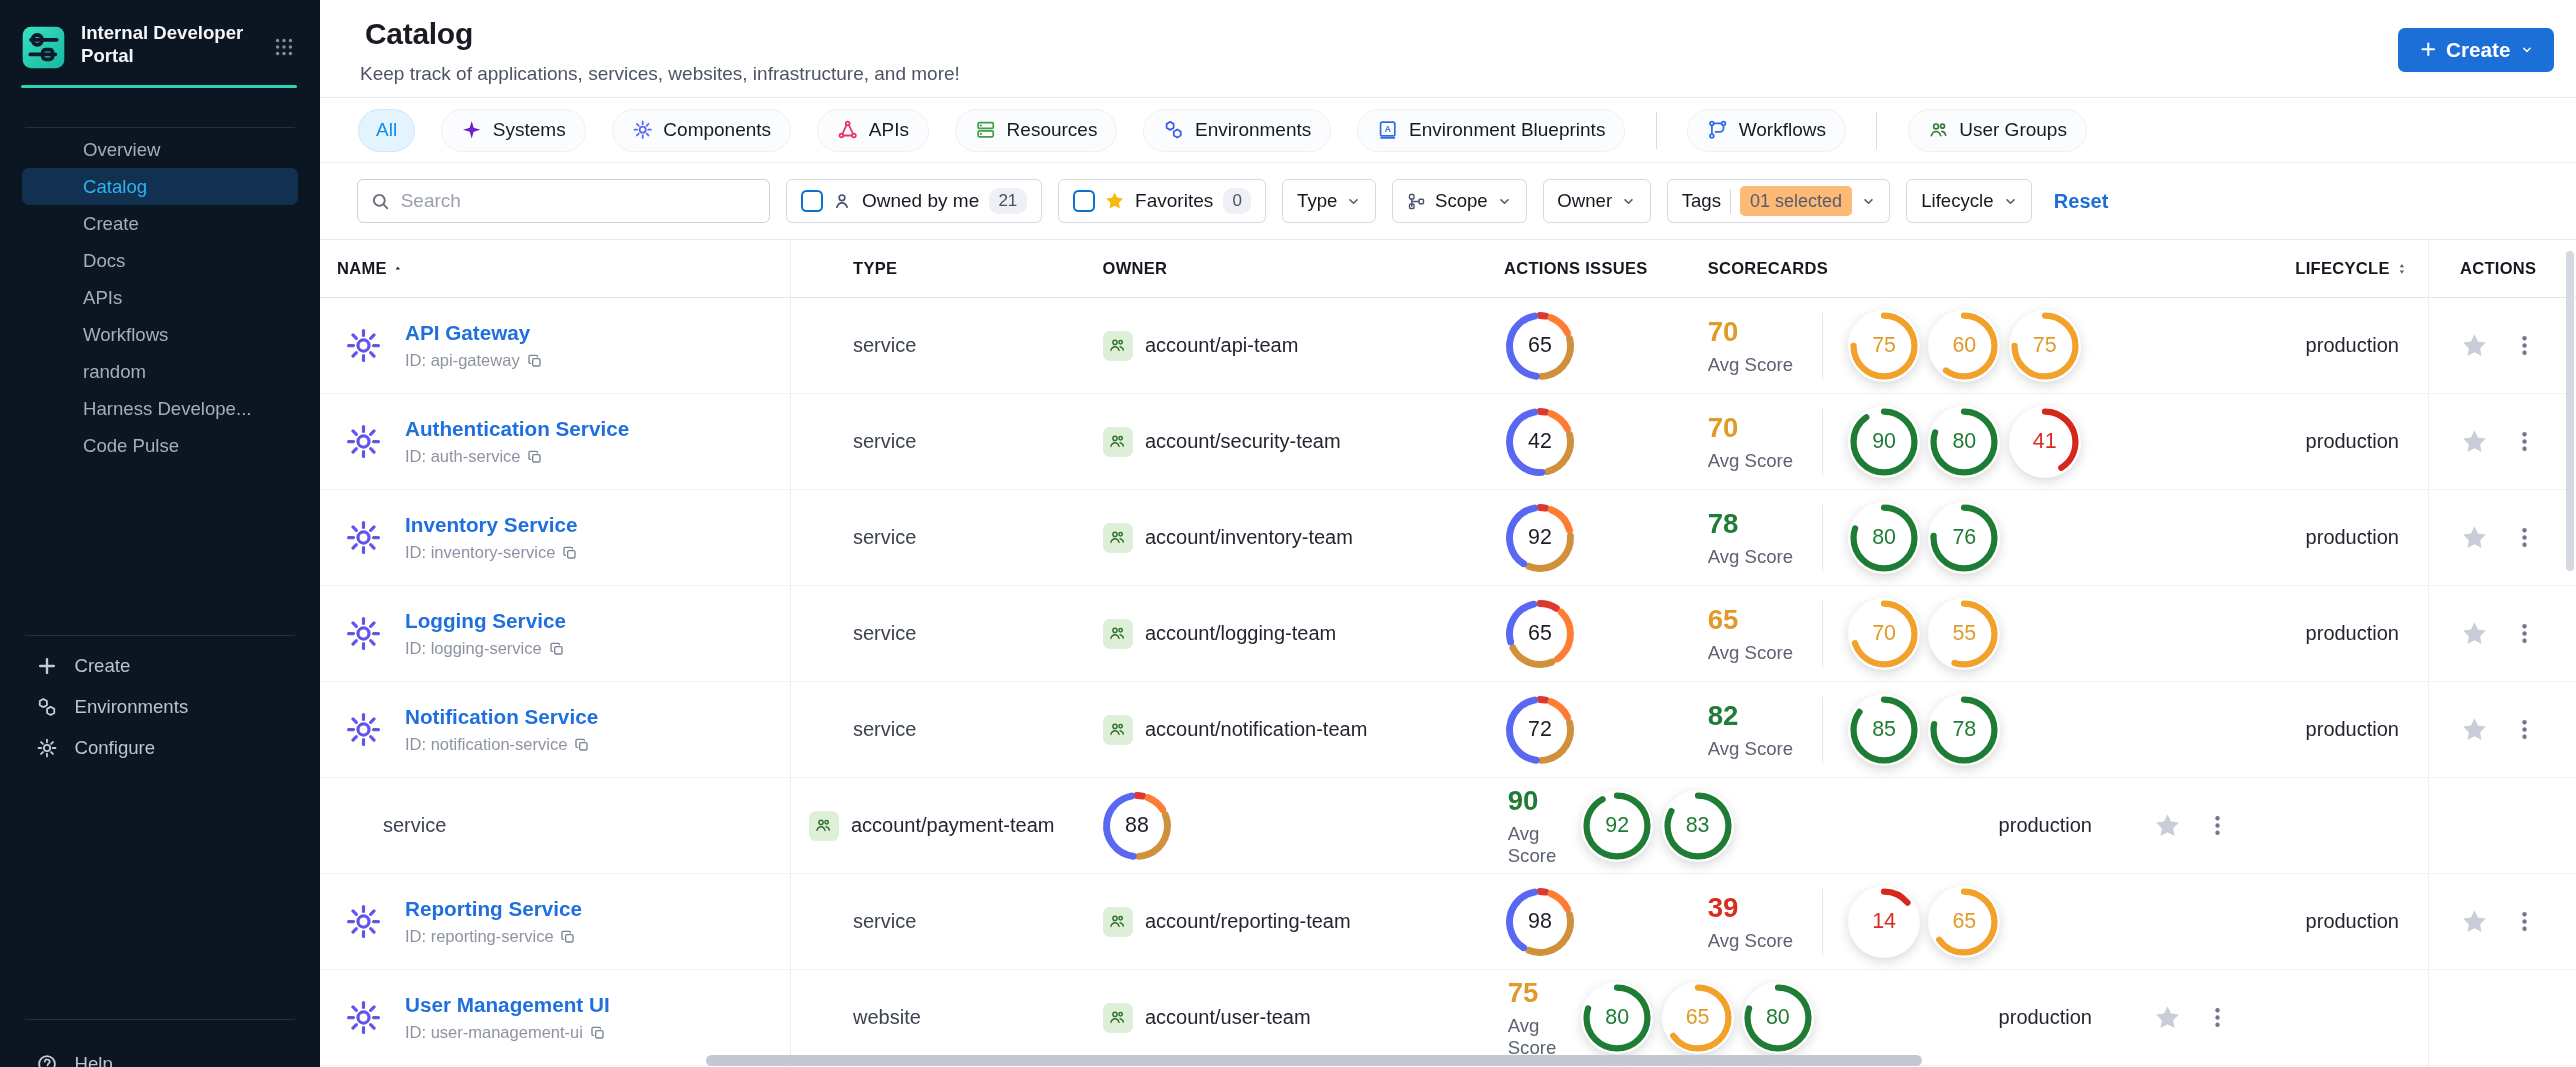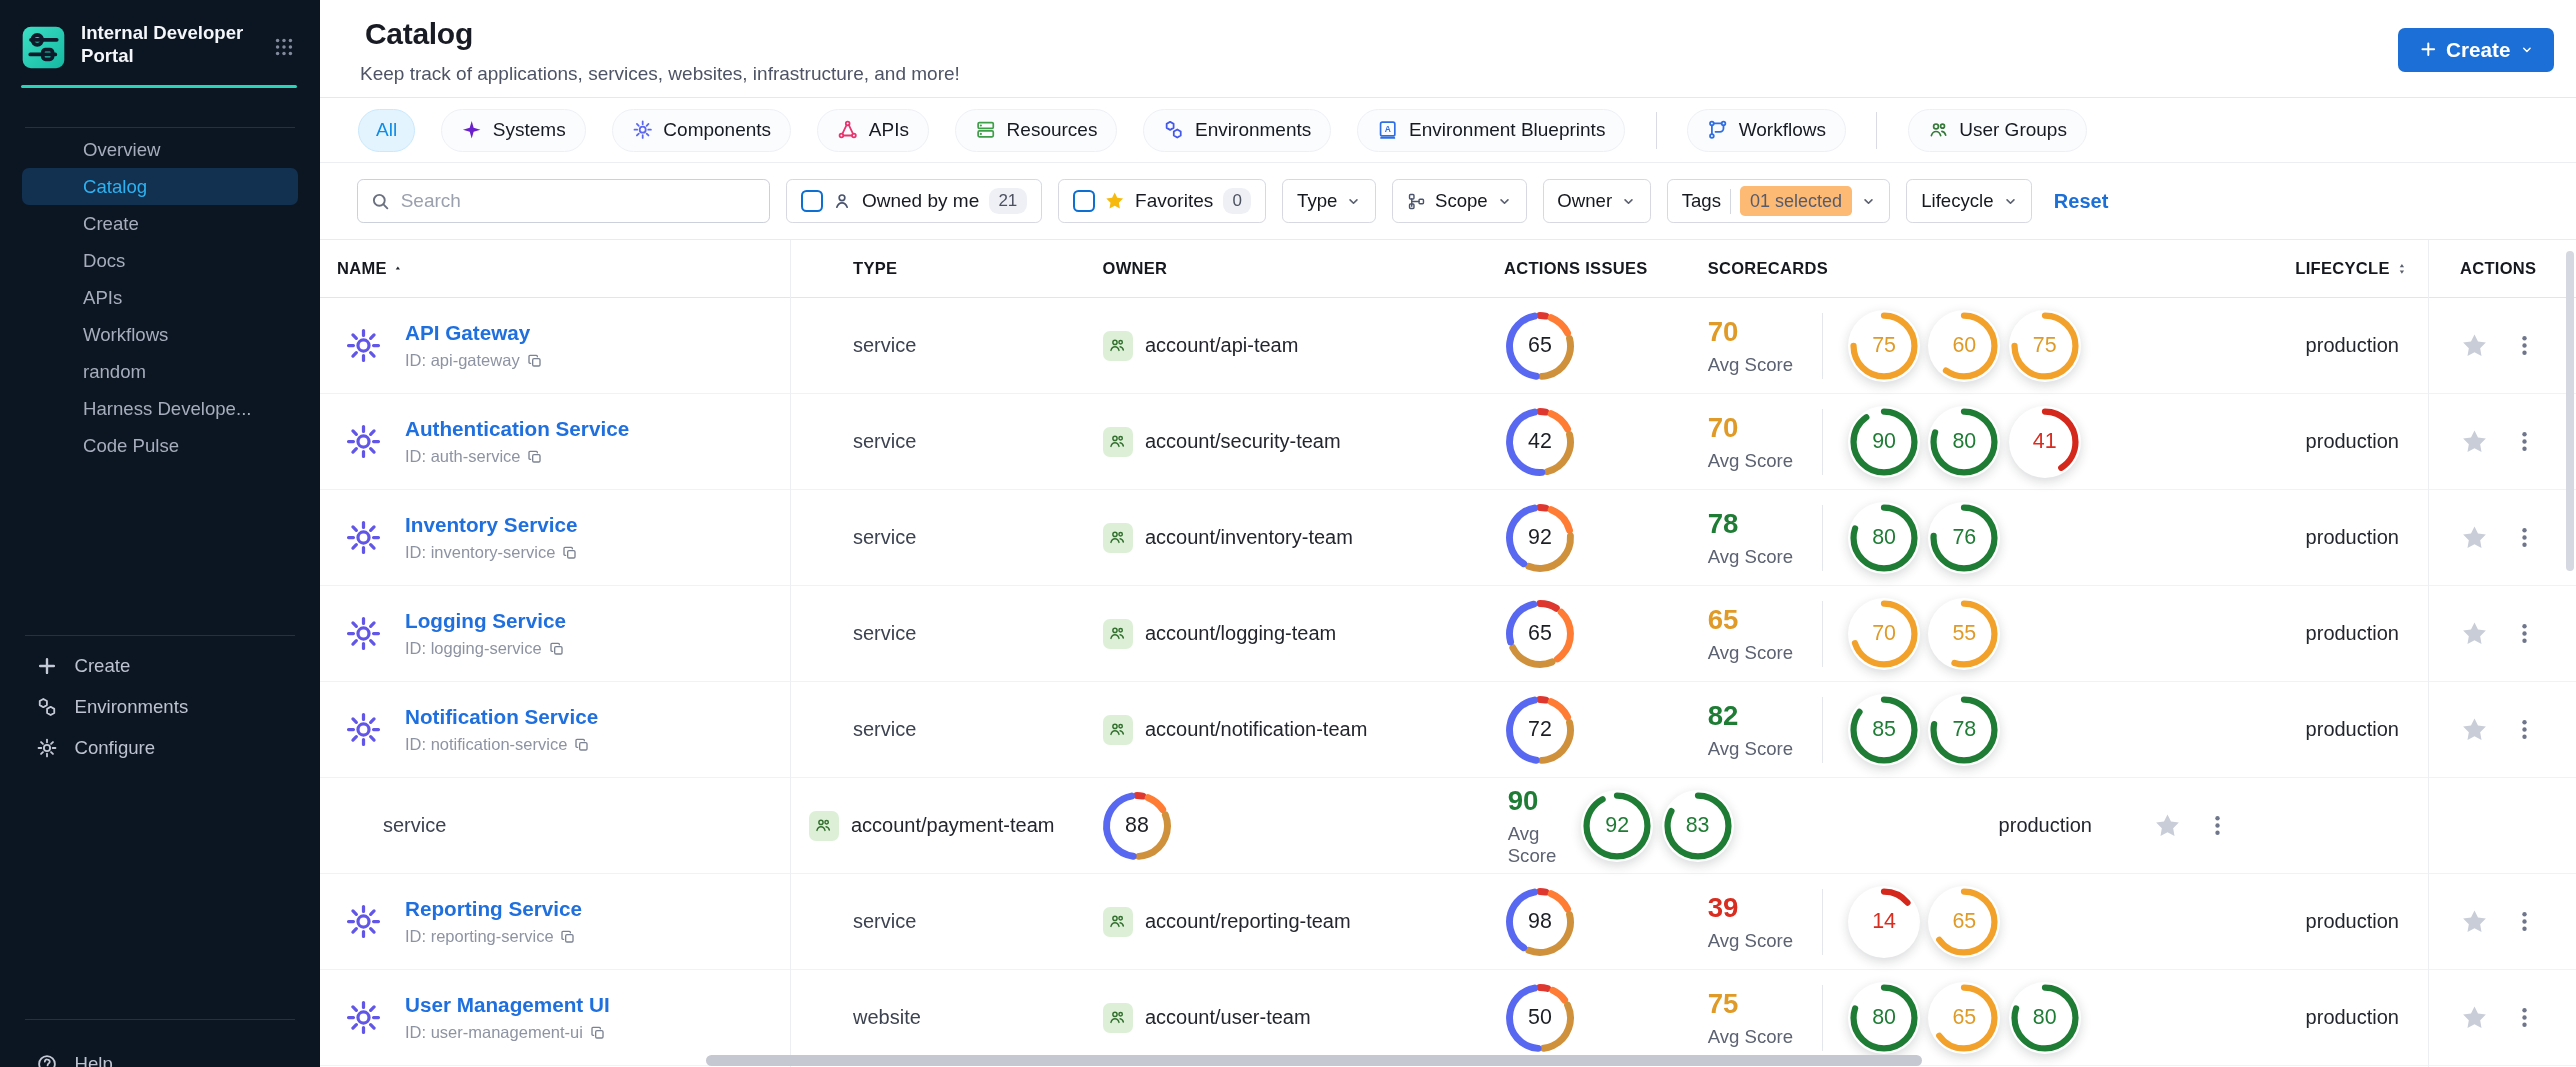--- a/index.html
+++ b/index.html
@@ -1014,28 +1014,20 @@
                   <svg viewBox="0 0 24 24" fill="none" stroke="currentColor" stroke-width="2" stroke-linecap="round" stroke-linejoin="round">
                     <circle cx="9" cy="8.3" r="2.7" stroke-width="1.9"></circle>
                     <path d="M3.8 18.6c.9-3 3-4.6 5.2-4.6s4.3 1.6 5.2 4.6" stroke-width="1.9"></path>
                     <circle cx="16.3" cy="8" r="2.2" stroke-width="1.9"></circle>
                     <path d="M15.6 13.9c1.9.3 3.5 1.7 4.2 4.2" stroke-width="1.9"></path>
                   </svg>
                 </span>
               </span>
               <span>account/user-team</span>
             </div>
-            <div class="cell-sec">
-              <div class="ringwrap"><svg viewBox="0 0 104 104">
-                  <circle cx="52" cy="52" r="44" fill="none" stroke="#de3730" stroke-width="10" stroke-linecap="round" stroke-dasharray="11.058406140636071 265.4017473752657" transform="rotate(-90 52 52)"></circle>
-                  <circle cx="52" cy="52" r="44" fill="none" stroke="#ff7c34" stroke-width="10" stroke-linecap="round" stroke-dasharray="22.116812281272143 254.34334123462963" transform="rotate(-64.8 52 52)"></circle>
-                  <circle cx="52" cy="52" r="44" fill="none" stroke="#d0913c" stroke-width="10" stroke-linecap="round" stroke-dasharray="82.93804605477052 193.52210746113124" transform="rotate(-25.199999999999996 52 52)"></circle>
-                  <circle cx="52" cy="52" r="44" fill="none" stroke="#5968f0" stroke-width="10" stroke-linecap="round" stroke-dasharray="127.17167061731482 149.28848289858695" transform="rotate(93.6 52 52)"></circle>
-                </svg><span class="num">50</span></div>
-            </div>
             <div class="cell-scores">
               <div class="avg">
                 <div class="v t-orange">75</div>
                 <div class="l">Avg Score</div>
               </div>
               <div class="sc-div"></div>
               <div class="rings">
                 <div class="scorering">
                   <svg viewBox="0 0 104 104">
                     <circle cx="52" cy="52" r="44" fill="none" stroke="#1f7c35" stroke-width="9" stroke-linecap="round" stroke-dasharray="221.16812281272144 55.29203070318033" transform="rotate(-90 52 52)"></circle>

